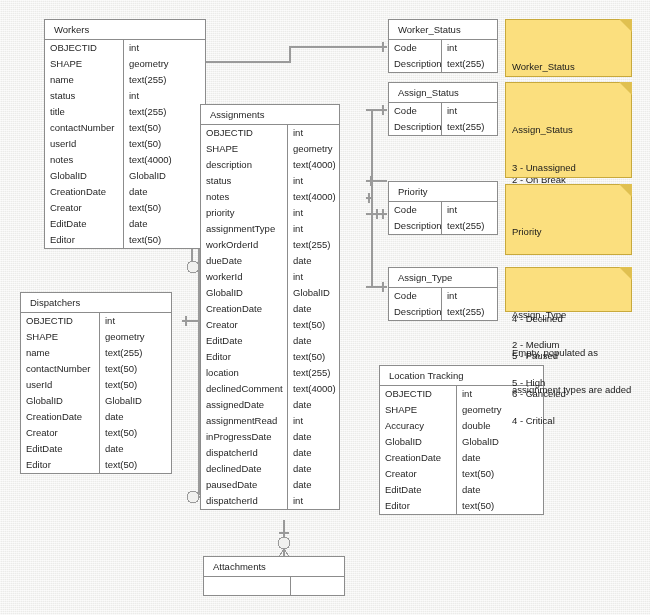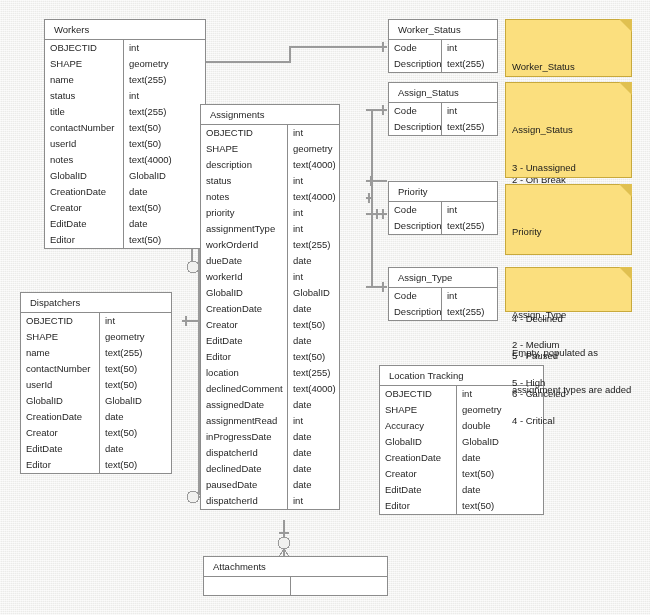--- a/index.html
+++ b/index.html
@@ -457,21 +457,21 @@
         <div class="cell-name">EditDate</div>
         <div class="cell-type">date</div>
       </div>
       <div class="row">
         <div class="cell-name">Editor</div>
         <div class="cell-type">text(50)</div>
       </div>
     </div>
 </div>
 
-<div class="entity cw-assign" style="left:203px; top:556px; width:185px;">
+<div class="entity cw-assign" style="left:203px; top:556px; width:142px;">
   <div class="entity-title">Attachments</div>
   <div class="entity-rows">
       <div class="row empty-row">
         <div class="cell-name"></div>
         <div class="cell-type"></div>
       </div>
     </div>
 </div>
 
 <div class="note" style="left:505px; top:19px; width:127px; height:58px;">

